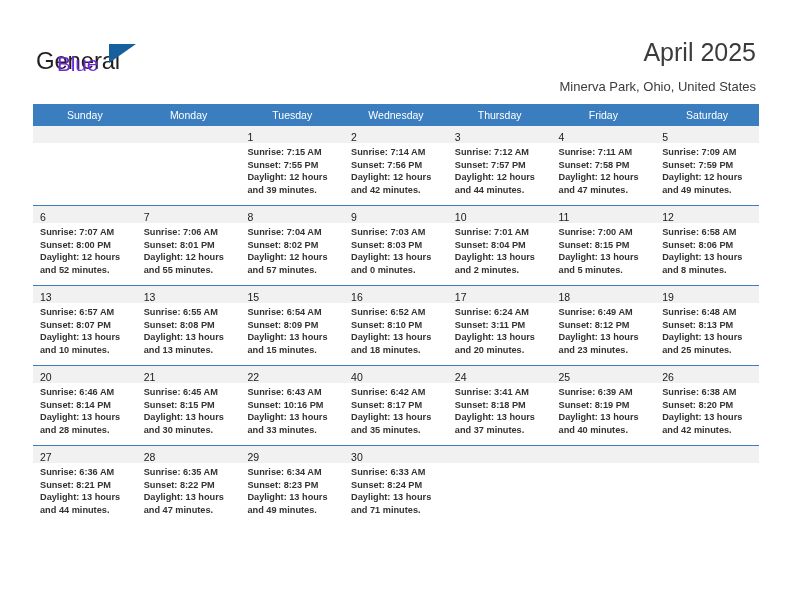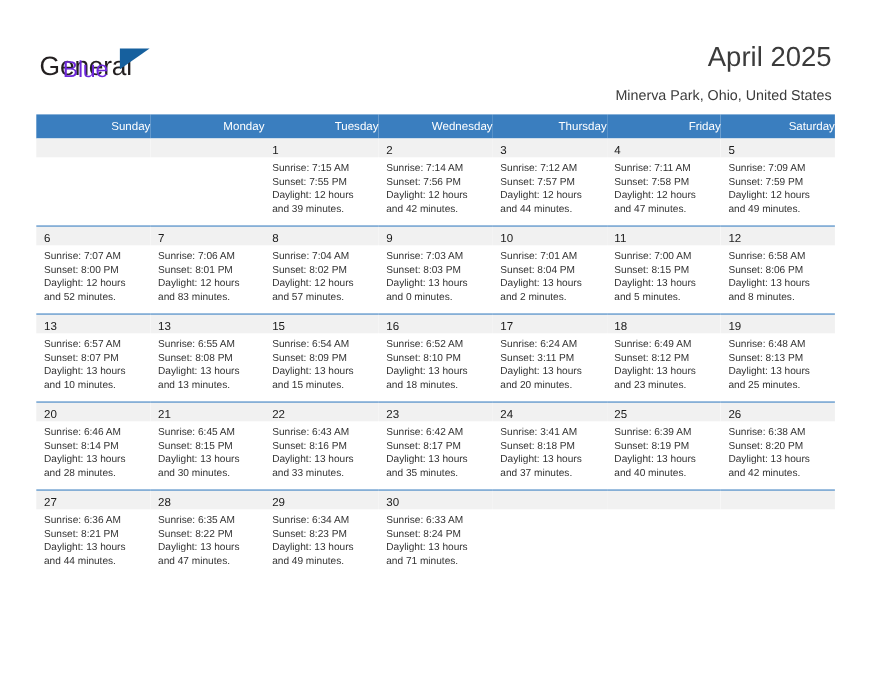--- a/index.html
+++ b/index.html
@@ -93,21 +93,21 @@
     top: 104px;
     width: 726px;
     border-collapse: collapse;
     table-layout: fixed;
   }
   .calendar th {
     background: #3a7ebf;
     color: #ffffff;
     font-size: 10.5px;
     font-weight: normal;
-    text-align: right;
+    text-align: center;
     padding: 5px 0 5px 0;
     height: 12px;
     border: none;
   }
   .calendar td {
     vertical-align: top;
     padding: 0;
     width: 103.7px;
     height: 79px;
     border-top: 1px solid #3a7ebf;
@@ -122,20 +122,21 @@
     padding: 1px 0 0 7px;
     box-sizing: border-box;
   }
   .daynum {
     font-size: 10.5px;
     color: #1a1a1a;
     line-height: 14px;
   }
   .cell-body {
     padding: 3px 4px 0 7px;
+    font-weight: bold;
   }
   .cell-line {
     font-size: 9.2px;
     color: #333333;
     line-height: 12.6px;
     white-space: nowrap;
   }
   td.empty .daynum-band {
     background: #f1f1f1;
   }
@@ -235,21 +236,21 @@
               <div class="cell-line">Daylight: 12 hours</div>
               <div class="cell-line">and 52 minutes.</div>
             </div>
           </td>
           <td class="">
             <div class="daynum-band"><span class="daynum">7</span></div>
             <div class="cell-body">
               <div class="cell-line">Sunrise: 7:06 AM</div>
               <div class="cell-line">Sunset: 8:01 PM</div>
               <div class="cell-line">Daylight: 12 hours</div>
-              <div class="cell-line">and 83 minutes.</div>
+              <div class="cell-line">and 55 minutes.</div>
             </div>
           </td>
           <td class="">
             <div class="daynum-band"><span class="daynum">8</span></div>
             <div class="cell-body">
               <div class="cell-line">Sunrise: 7:04 AM</div>
               <div class="cell-line">Sunset: 8:02 PM</div>
               <div class="cell-line">Daylight: 12 hours</div>
               <div class="cell-line">and 57 minutes.</div>
             </div>
@@ -372,27 +373,27 @@
               <div class="cell-line">Sunrise: 6:45 AM</div>
               <div class="cell-line">Sunset: 8:15 PM</div>
               <div class="cell-line">Daylight: 13 hours</div>
               <div class="cell-line">and 30 minutes.</div>
             </div>
           </td>
           <td class="">
             <div class="daynum-band"><span class="daynum">22</span></div>
             <div class="cell-body">
               <div class="cell-line">Sunrise: 6:43 AM</div>
-              <div class="cell-line">Sunset: 8:16 PM</div>
+              <div class="cell-line">Sunset: 10:16 PM</div>
               <div class="cell-line">Daylight: 13 hours</div>
               <div class="cell-line">and 33 minutes.</div>
             </div>
           </td>
           <td class="">
-            <div class="daynum-band"><span class="daynum">23</span></div>
+            <div class="daynum-band"><span class="daynum">40</span></div>
             <div class="cell-body">
               <div class="cell-line">Sunrise: 6:42 AM</div>
               <div class="cell-line">Sunset: 8:17 PM</div>
               <div class="cell-line">Daylight: 13 hours</div>
               <div class="cell-line">and 35 minutes.</div>
             </div>
           </td>
           <td class="">
             <div class="daynum-band"><span class="daynum">24</span></div>
             <div class="cell-body">

